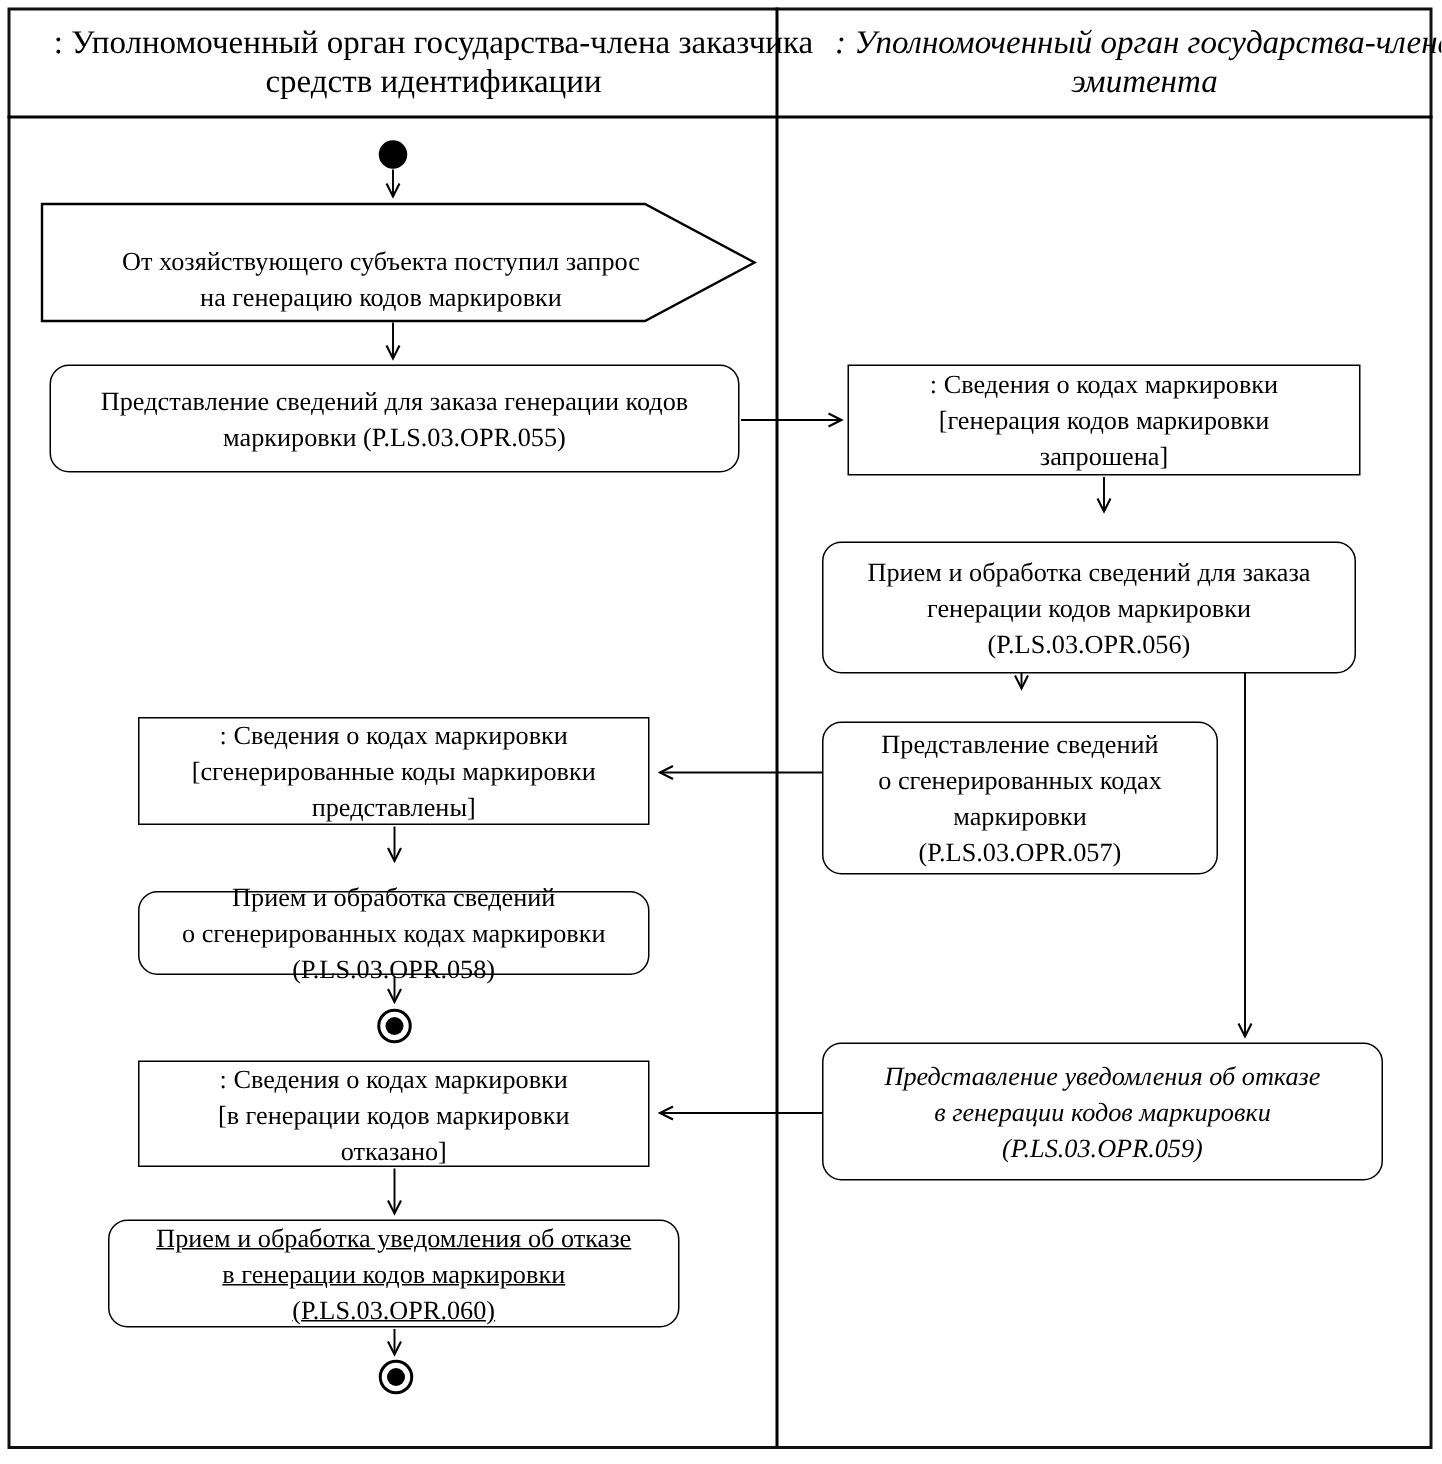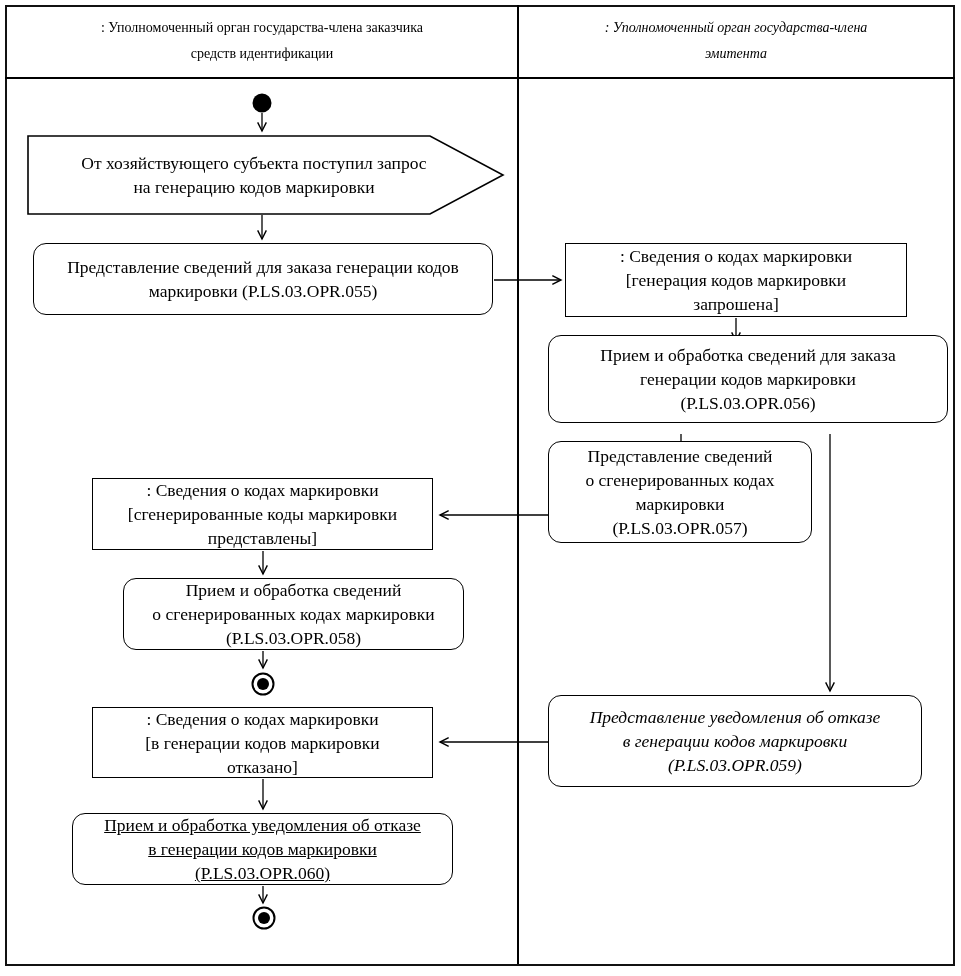--- a/index.html
+++ b/index.html
@@ -3,35 +3,35 @@
 <meta charset="utf-8">
 <style>
   html,body{margin:0;padding:0;background:#ffffff;}
   #stage{position:relative;width:961px;height:976px;background:#ffffff;overflow:hidden;
          font-family:"Liberation Serif","DejaVu Serif",serif;color:#000;}
   .line-el{position:absolute;background:#000;}
   #frame{position:absolute;left:5px;top:5px;width:946px;height:957px;border:2px solid #111;}
   #lane-divider{left:517px;top:5px;width:2px;height:959px;}
   #header-sep{left:5px;top:77px;width:950px;height:2px;}
   .lane-title{position:absolute;display:flex;align-items:center;justify-content:center;
-              text-align:center;white-space:pre-line;font-size:14px;line-height:26px;}
+              text-align:center;white-space:pre-line;font-size:22px;line-height:26px;margin-left:27px;}
   #lane1-title{left:7px;top:7px;width:510px;height:68px;}
   #lane2-title{left:519px;top:7px;width:434px;height:68px;font-style:italic;}
   .box{position:absolute;box-sizing:border-box;display:flex;align-items:center;justify-content:center;
        text-align:center;white-space:pre-line;font-size:17.5px;line-height:24px;background:#fff;z-index:2;}
   .action{border:1.6px solid #000;border-radius:13px;}
   .object{border:1.6px solid #000;}
   .naked{background:transparent;}
-  #signal-text{left:30px;top:139px;width:448px;height:72px;}
+  #signal-text{left:30px;top:150px;width:448px;height:72px;}
   #action-055{left:33px;top:243px;width:460px;height:72px;}
   #object-requested{left:565px;top:243px;width:342px;height:74px;}
-  #action-056{left:548px;top:335px;width:400px;height:88px;}
-  #action-057{left:548px;top:441px;width:264px;height:102px;}
+  #action-056{left:548px;top:361px;width:356px;height:88px;}
+  #action-057{left:548px;top:481px;width:264px;height:102px;}
   #object-generated{left:92px;top:478px;width:341px;height:72px;}
-  #action-058{left:92px;top:578px;width:341px;height:72px;margin-left:31px;}
+  #action-058{left:92px;top:594px;width:341px;height:56px;}
   #object-refused{left:92px;top:707px;width:341px;height:71px;}
   #action-059{left:548px;top:695px;width:374px;height:92px;font-style:italic;}
   #action-060{left:72px;top:813px;width:381px;height:72px;text-decoration:underline;}
   #connectors{position:absolute;left:0;top:0;width:961px;height:976px;z-index:1;pointer-events:none;}
 </style>
 </head>
 <body>
 
 <div id="stage">
 

